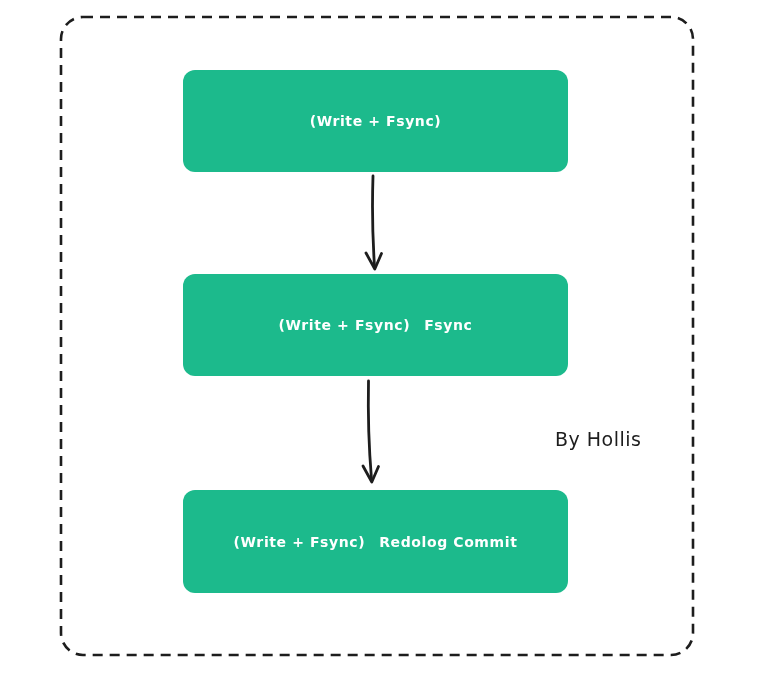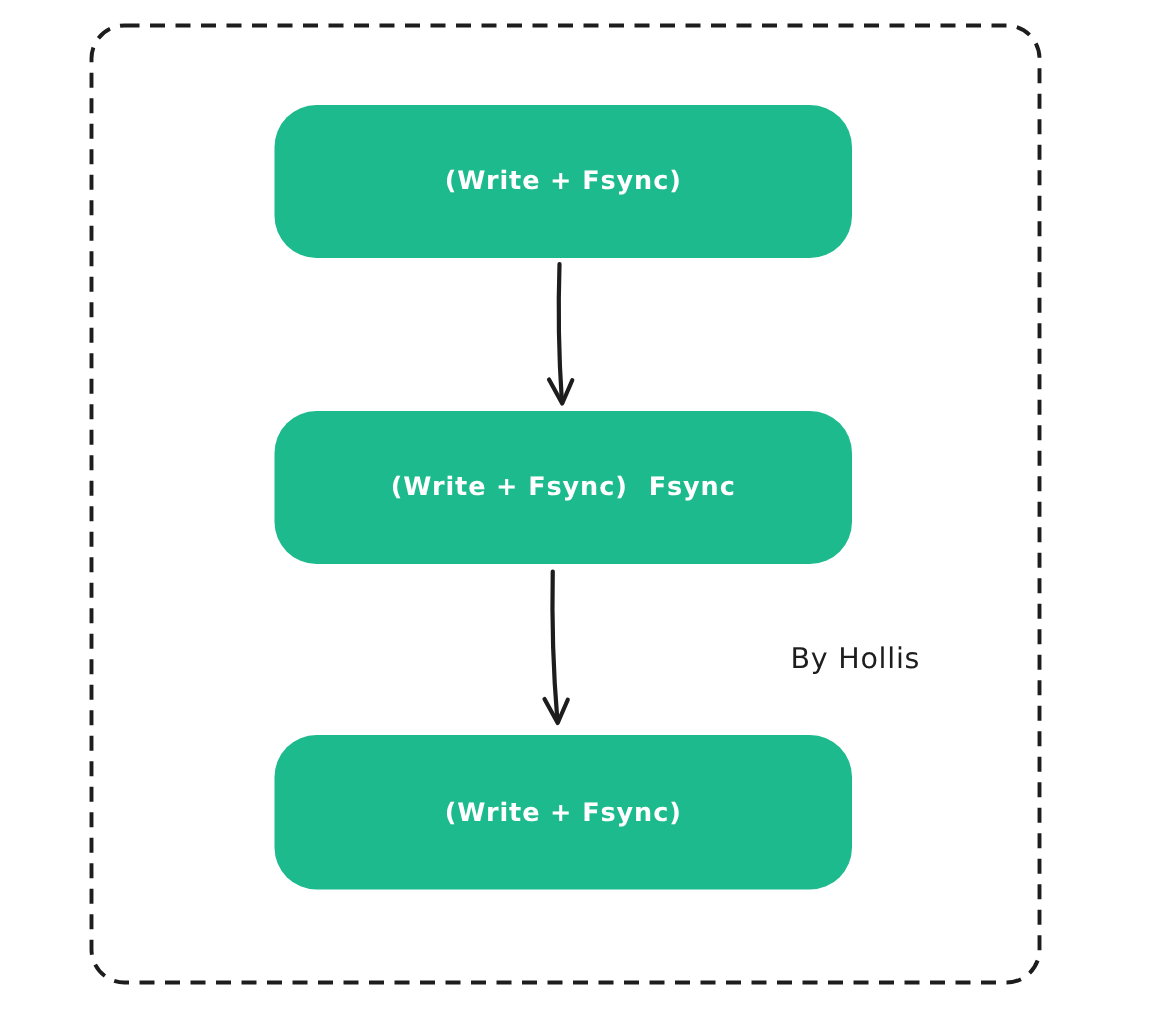--- a/index.html
+++ b/index.html
@@ -24,38 +24,38 @@
     width: 771px;
     height: 684px;
     pointer-events: none;
   }
   .node {
     position: absolute;
     left: 183px;
     width: 385px;
     height: 102px;
     background: #1cba8c;
-    border-radius: 28px;
+    border-radius: 12px;
     display: flex;
     align-items: center;
     justify-content: center;
     gap: 14px;
     color: #ffffff;
-    font-size: 17px;
+    font-size: 14px;
     font-weight: 700;
     letter-spacing: 0.6px;
     white-space: nowrap;
   }
   .node-1 { top: 70px; }
   .node-2 { top: 274px; }
   .node-3 { top: 490px; height: 103px; }
   .node span { display: inline-block; }
   .credit {
     position: absolute;
-    left: 527px;
+    left: 555px;
     top: 428px;
     color: #1d1d1d;
     font-size: 19px;
     font-weight: 500;
     letter-spacing: 0.5px;
     white-space: nowrap;
   }
 </style>
 </head>
 <body>
@@ -81,17 +81,18 @@
     <span>(Write + Fsync)</span>
   </div>
 
   <div class="node node-2">
     <span>(Write + Fsync)</span>
     <span>Fsync</span>
   </div>
 
   <div class="node node-3">
     <span>(Write + Fsync)</span>
+    <span>Redolog Commit</span>
   </div>
 
   <div class="credit">By Hollis</div>
 
 </div>
 
 </body></html>

